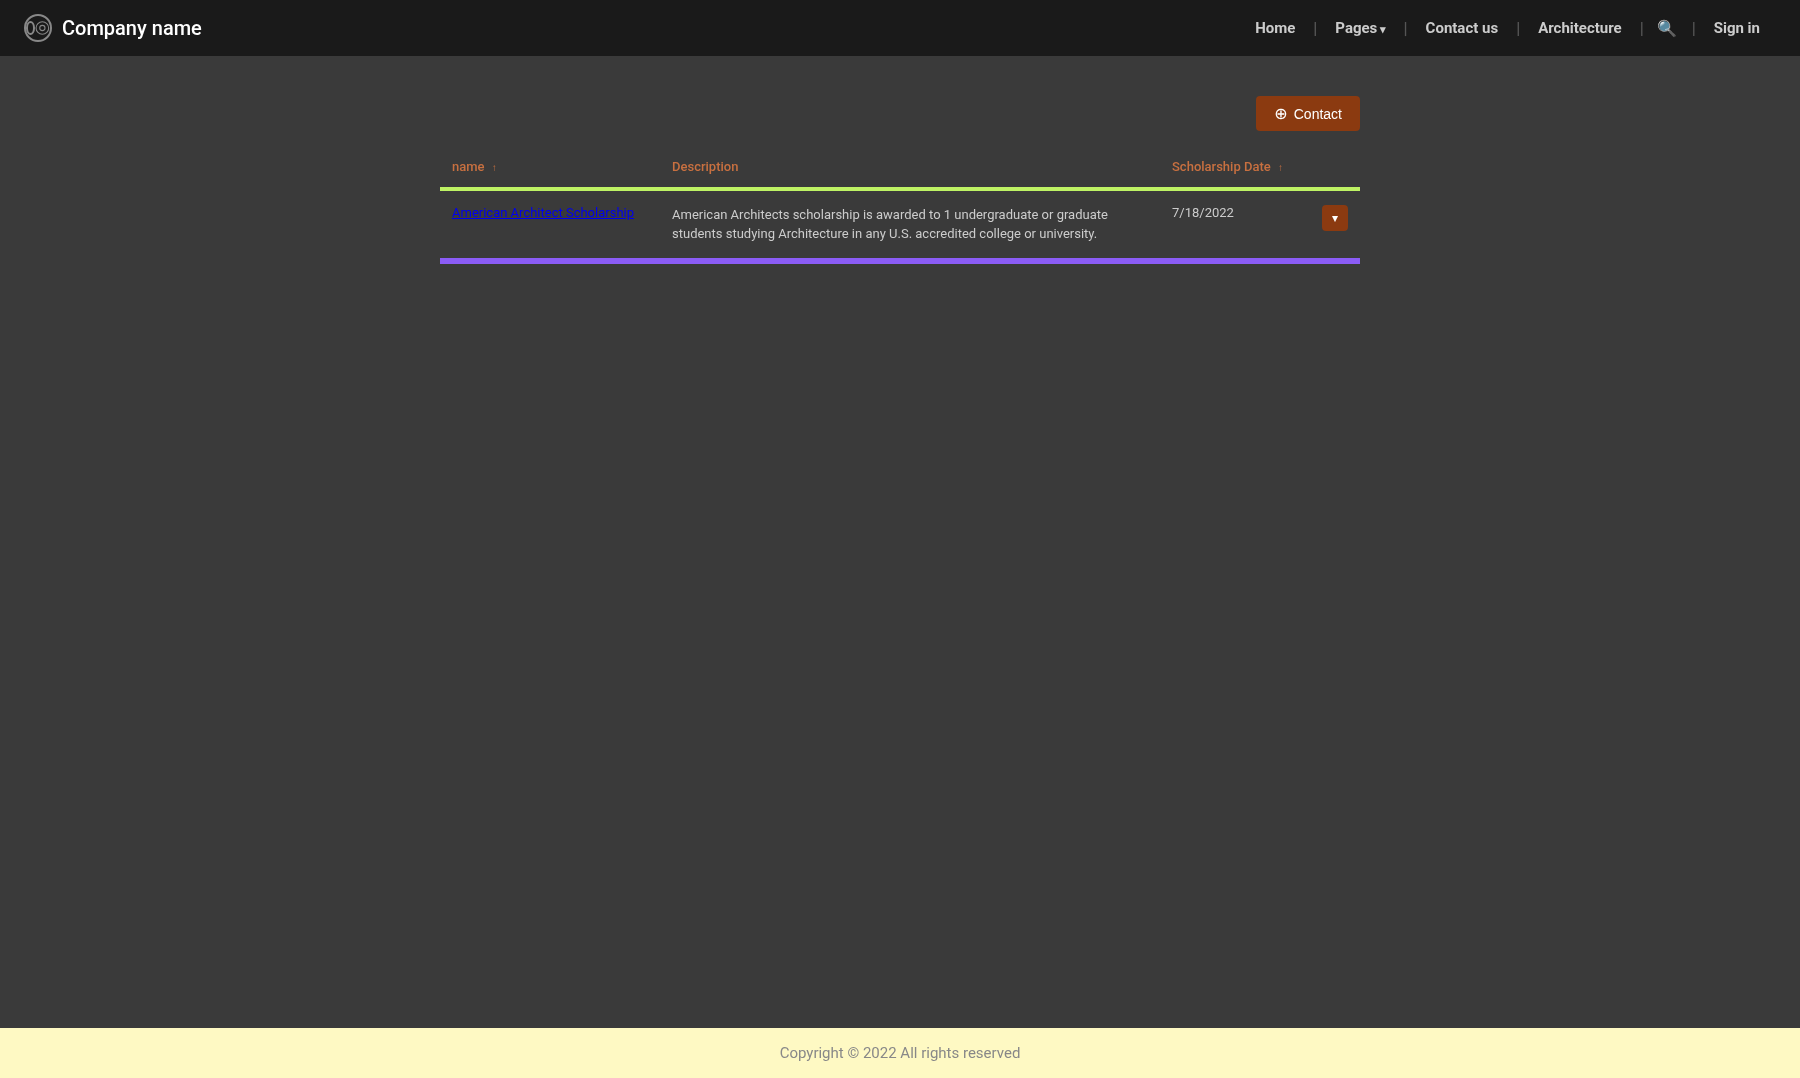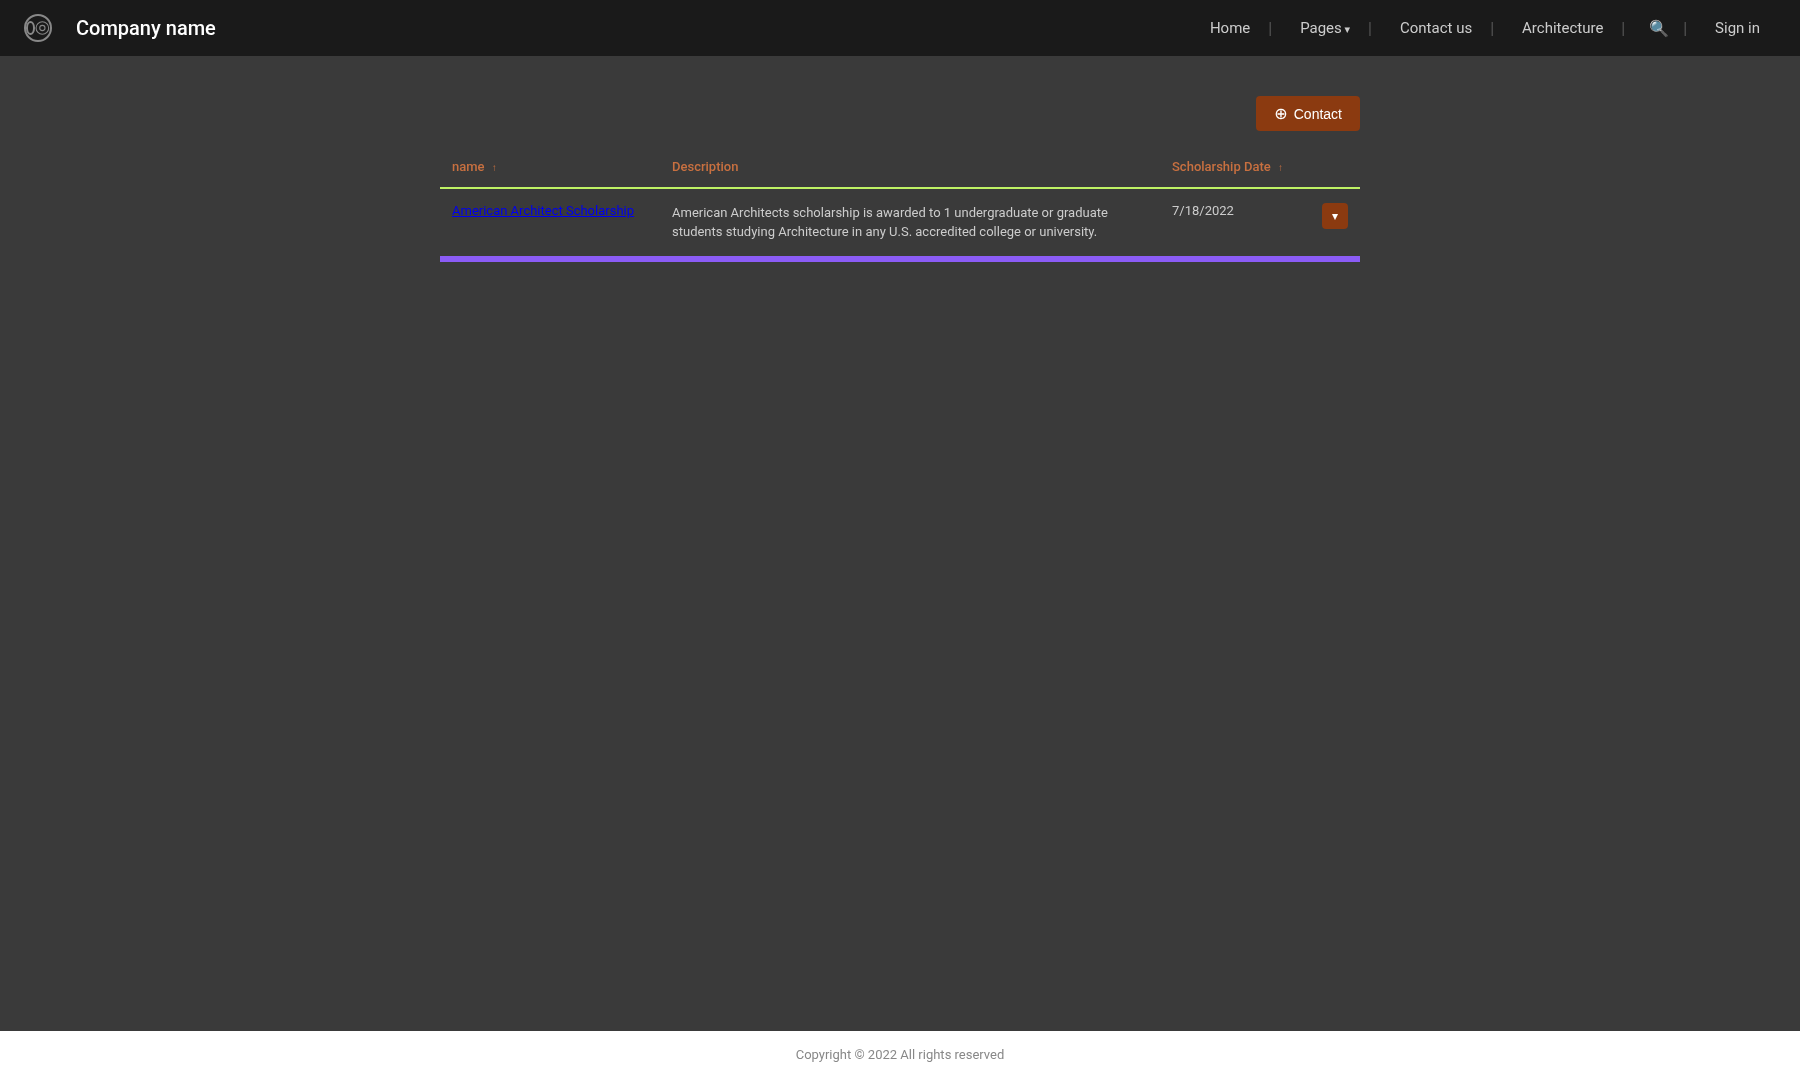--- a/index.html
+++ b/index.html
@@ -24,21 +24,21 @@
       display: flex;
       align-items: center;
       padding: 0 24px;
       position: relative;
       z-index: 10;
     }
 
     .navbar-brand {
       display: flex;
       align-items: center;
-      gap: 24px;
+      gap: 10px;
       color: #ffffff;
       font-size: 20px;
       font-weight: 500;
       text-decoration: none;
     }
 
     .brand-icon {
       width: 28px;
       height: 28px;
       border: 2px solid #888;
@@ -54,23 +54,24 @@
       content: '';
       width: 10px;
       height: 10px;
       border-radius: 50%;
       border: 2px solid #888;
     }
 
     .navbar-nav {
       display: flex;
       align-items: center;
-      gap: 10px;
+      gap: 0;
       margin-left: auto;
       list-style: none;
+      font-weight: bold;
     }
 
     .navbar-nav li {
       display: flex;
       align-items: center;
     }
 
     .navbar-nav li::after {
       content: '|';
       color: #555;
@@ -139,21 +140,21 @@
       font-size: 16px;
     }
 
     
     .scholarship-table {
       width: 100%;
       border-collapse: collapse;
     }
 
     .scholarship-table thead tr {
-      border-bottom: 2px solid #bef264;
+      border-bottom: 4px solid #bef264;
     }
 
     .scholarship-table th {
       text-align: left;
       padding: 10px 12px;
       font-size: 13px;
       font-weight: 500;
       color: #c87040;
       cursor: pointer;
       white-space: nowrap;
@@ -201,24 +202,24 @@
       color: #ffffff;
       border: none;
       padding: 6px 10px;
       border-radius: 4px;
       cursor: pointer;
       font-size: 12px;
     }
 
     
     .footer {
-      background-color: #ffffff;
+      background-color: #fef9c3;
       padding: 16px 24px;
       text-align: center;
-      font-size: 13px;
+      font-size: 15px;
       color: #888888;
       margin-top: auto;
     }
   </style>
 </head>
 <body>
 
 <nav class="navbar">
   <a class="navbar-brand" href="#">
     <div class="brand-icon">

